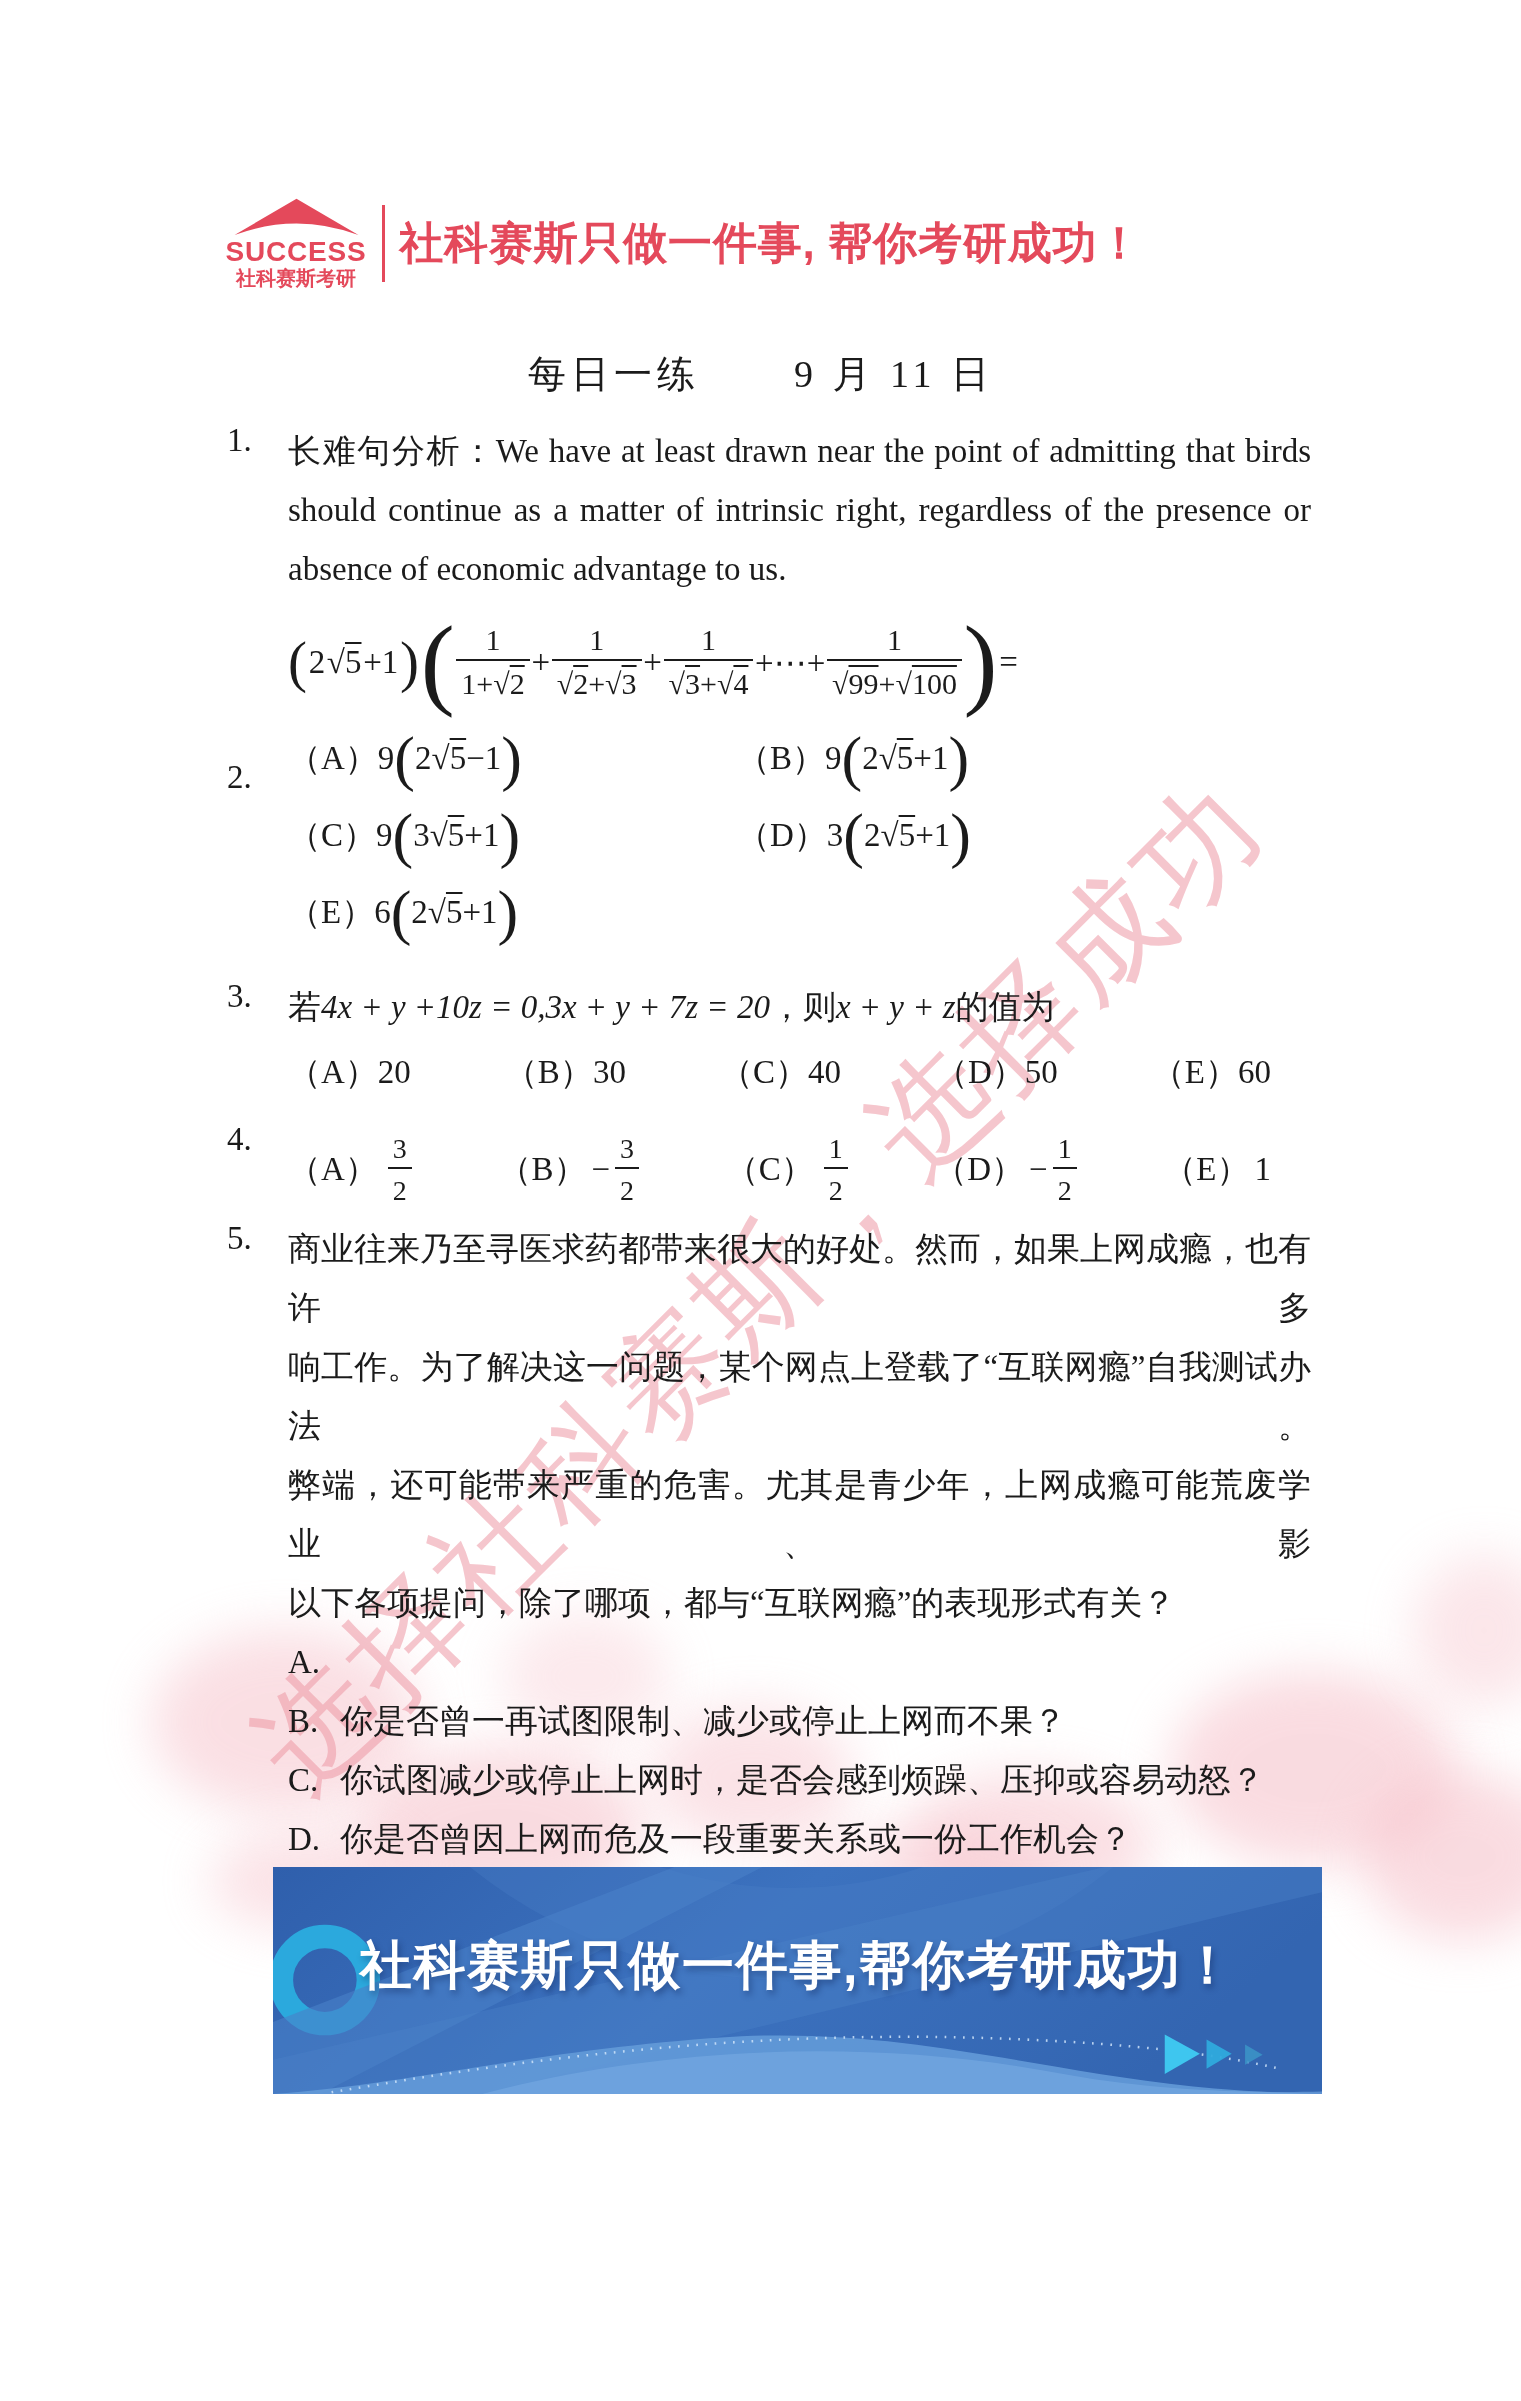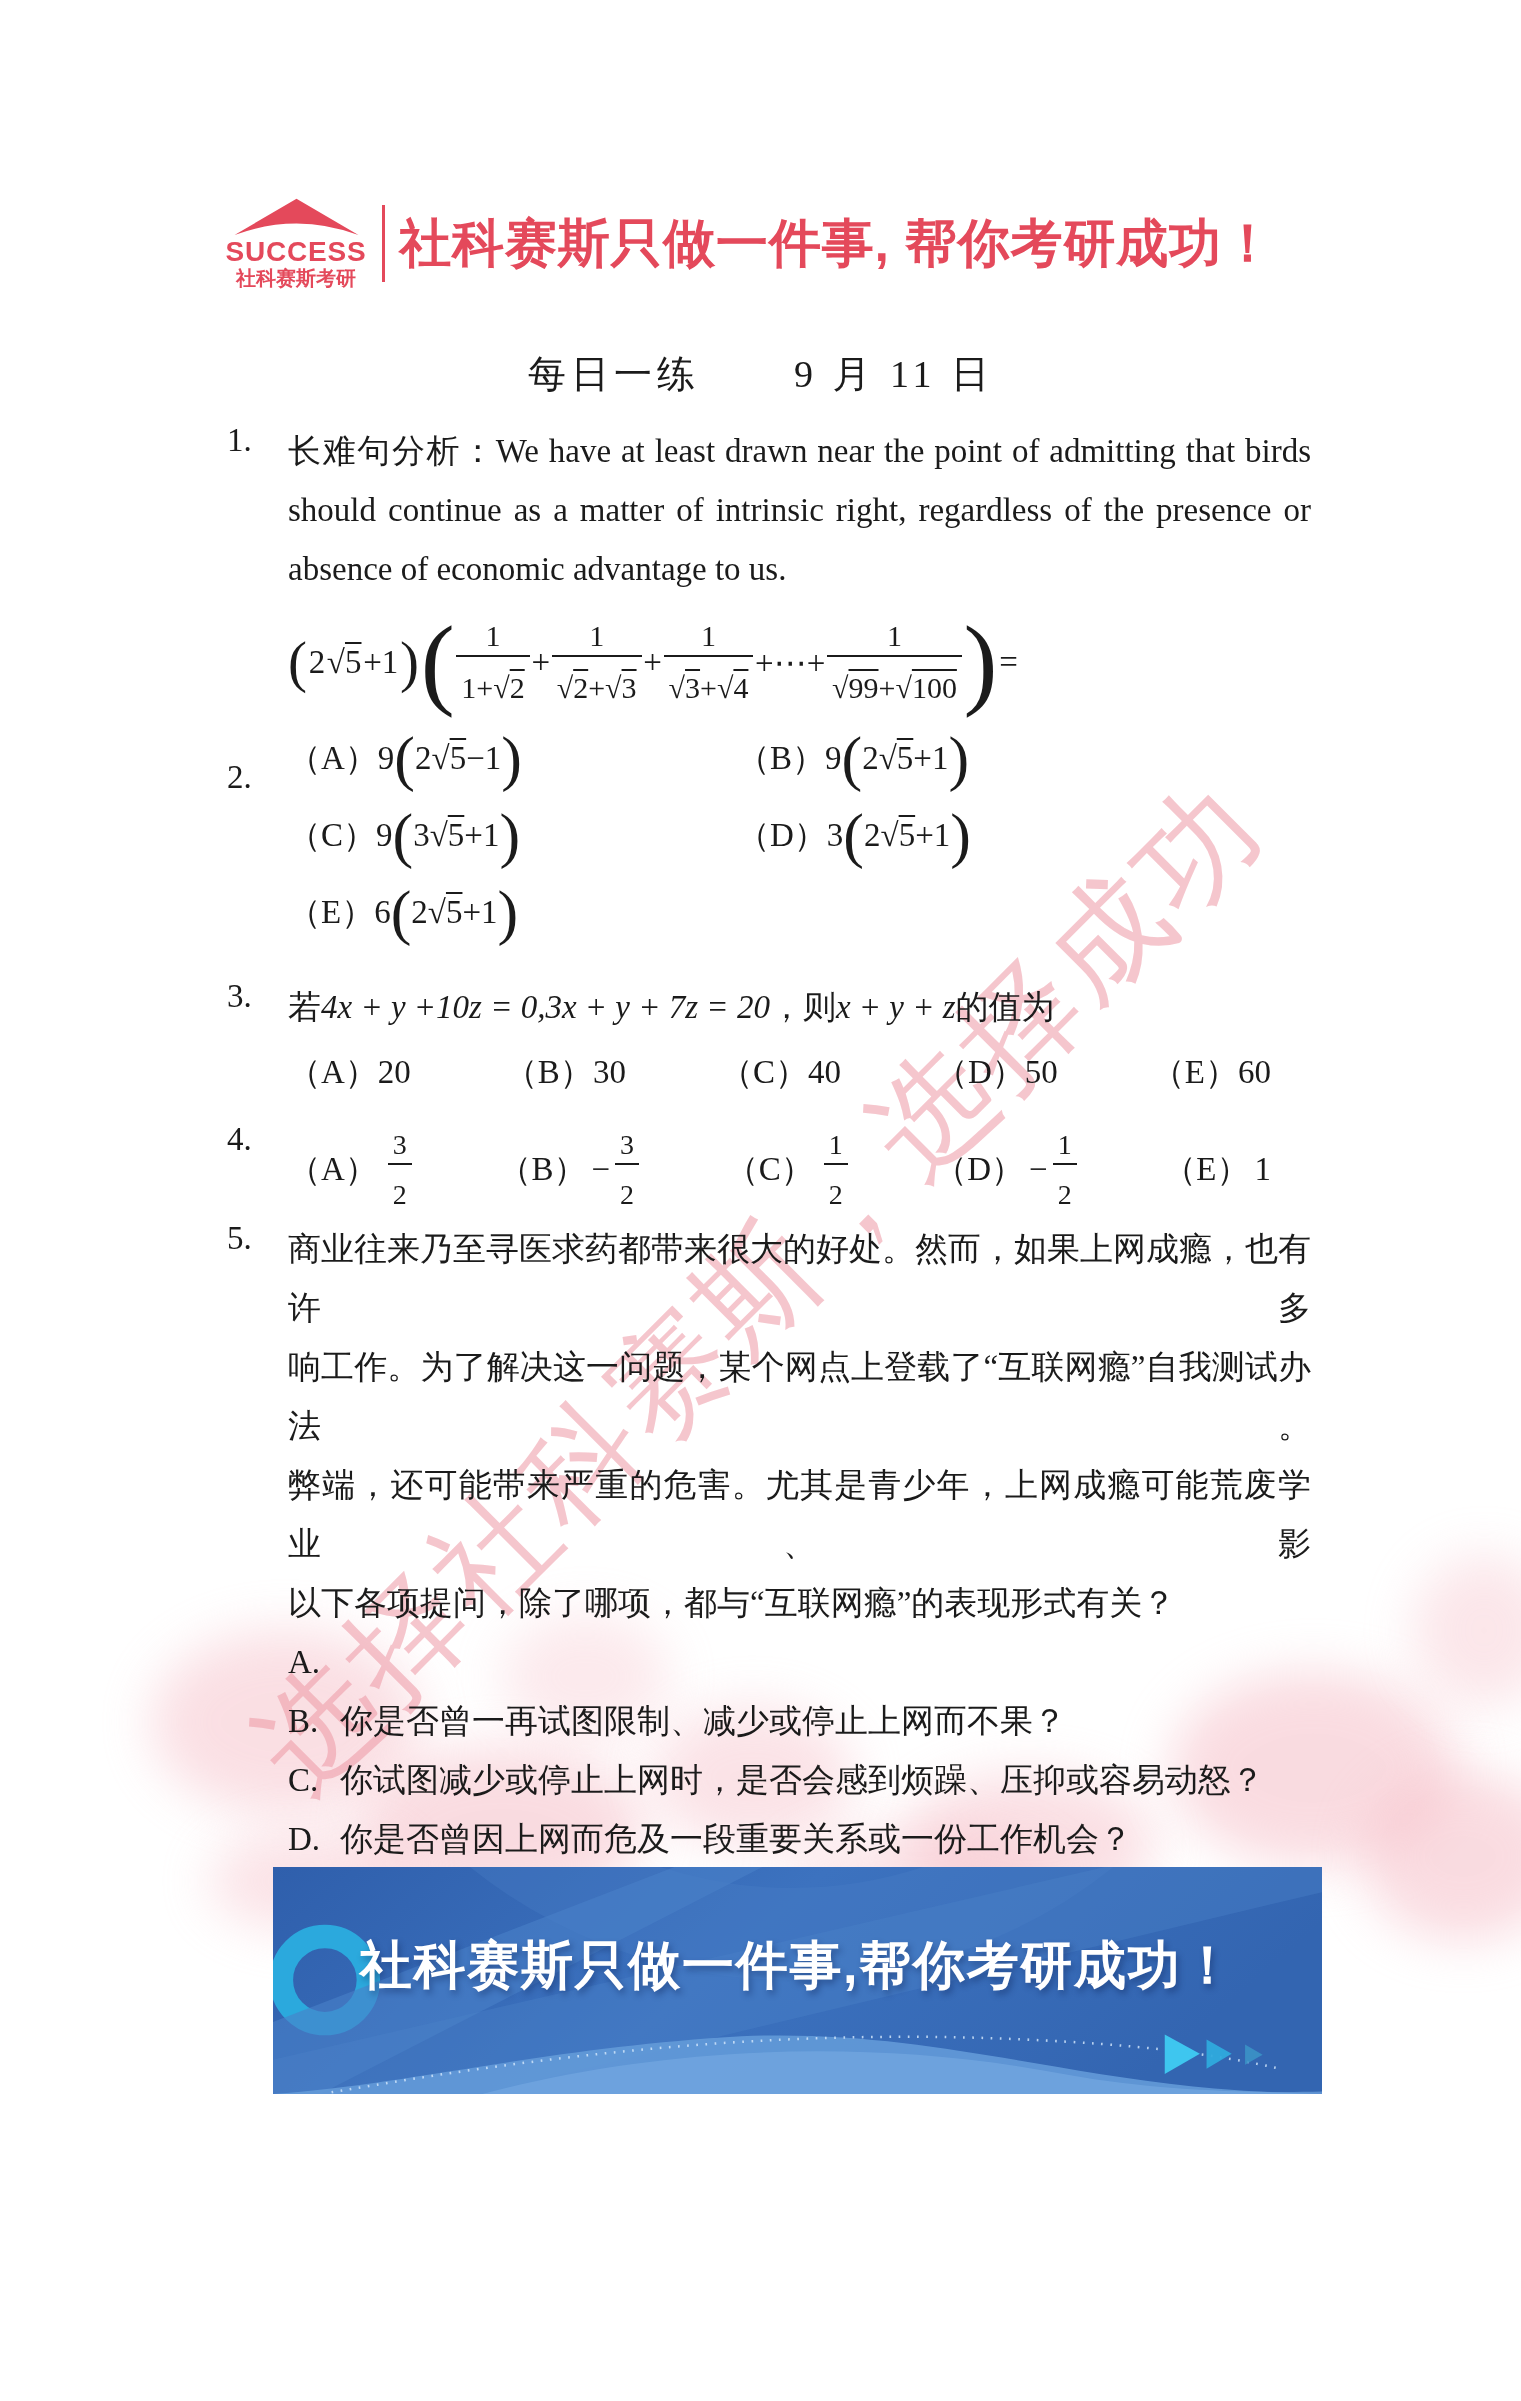--- a/index.html
+++ b/index.html
@@ -19,38 +19,38 @@
   }
   
   #header{position:absolute;left:224px;top:197px;display:flex;align-items:center;gap:14px;z-index:2;}
   #logo{display:flex;flex-direction:column;align-items:center;width:144px;}
   #logo .brand{color:#e4495b;font-family:"Liberation Sans","DejaVu Sans",sans-serif;
     font-weight:900;font-size:28px;letter-spacing:0.8px;line-height:1.05;margin-top:1.7px;}
   #logo .brand-sub{color:#e4495b;font-family:"Liberation Sans","DejaVu Sans",sans-serif;
     font-weight:700;font-size:20px;letter-spacing:0px;line-height:1.2;}
   #hdr-divider{width:3.3px;height:77px;background:#e4495b;}
   #hdr-slogan{color:#e4495b;font-family:"Liberation Sans","DejaVu Sans",sans-serif;
-    font-weight:900;font-size:52px;letter-spacing:0.8px;white-space:nowrap;}
+    font-weight:900;font-size:44px;letter-spacing:0.8px;white-space:nowrap;}
   
   #title{position:absolute;left:0;top:349px;width:100%;display:flex;justify-content:center;
     gap:94px;font-size:38px;letter-spacing:5px;z-index:2;}
   
   #content{position:absolute;left:227px;top:422px;width:1084px;z-index:2;font-size:33px;}
   .qrow{display:flex;}
   .qno{width:61px;flex:none;}
   .qbody{flex:1;}
   .just{text-align:justify;}
   .mi{font-style:italic;}
   
   .sq{white-space:nowrap;}
   .sq .ov{text-decoration:overline;text-decoration-thickness:2.1px;}
   
   .frac{display:inline-flex;flex-direction:column;align-items:center;vertical-align:middle;
     font-size:30px;line-height:1.2;}
-  .frac .den{border-top:2.5px solid #1b1b1b;padding:13px 5px 0 5px;}
+  .frac .den{border-top:2.5px solid #1b1b1b;padding:5px 5px 0 5px;}
   .frac .num{padding:0 5px 0.8px 5px;}
   
   .p1{font-size:57px;font-weight:300;line-height:0;vertical-align:middle;font-family:"Liberation Serif",serif;}
   .p2{font-size:102px;font-weight:200;line-height:0;vertical-align:middle;font-family:"Liberation Serif",serif;}
   .p3{font-size:62px;font-weight:300;line-height:0;vertical-align:middle;font-family:"Liberation Serif",serif;}
   .vbar{font-size:1.2em;vertical-align:-1.7px;padding:0 1.7px;}
   
   #q1 p{margin:0;line-height:59px;}
   #q2{margin-top:13.4px;}
   #q2 .formula{display:flex;align-items:center;gap:1.7px;height:100px;}

